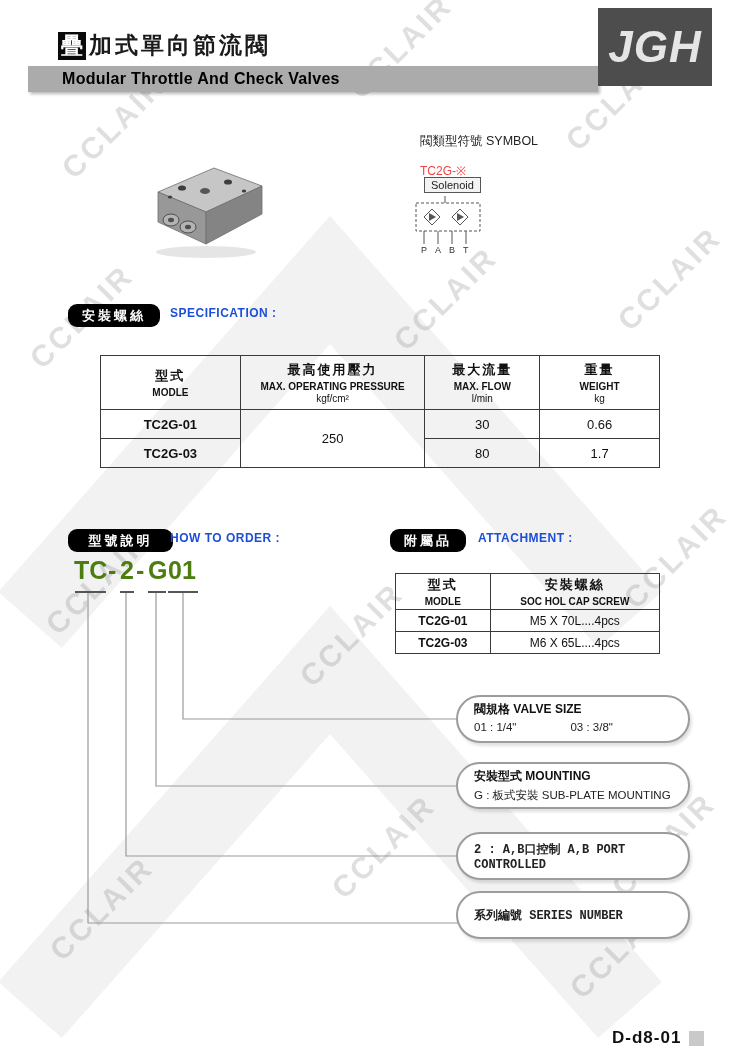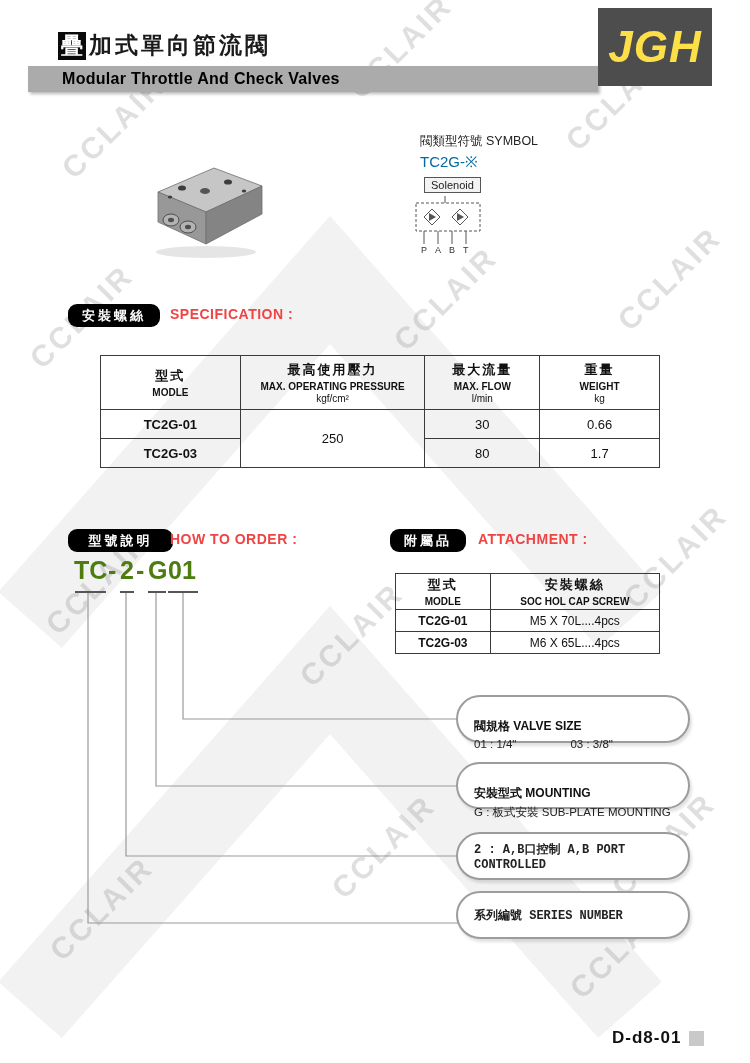--- a/index.html
+++ b/index.html
@@ -26,38 +26,38 @@
   .title-text { font-size:23px; font-weight:bold; letter-spacing:3px; vertical-align:middle; color:#1a1a1a; }
   .subtitle-bar {
     position:absolute; left:28px; top:66px; width:570px; height:26px; z-index:2;
     background:#ababab; box-shadow:2px 2px 3px rgba(0,0,0,.28);
   }
   .subtitle-bar span { display:inline-block; font-size:16px; font-weight:bold; color:#000; margin-left:34px; line-height:26px; letter-spacing:.3px; }
   .logo {
     position:absolute; left:598px; top:8px; width:114px; height:78px; z-index:3;
     background:#4d4d4d; display:flex; align-items:center; justify-content:center;
   }
-  .logo-text { color:#fde047; font-size:44px; font-weight:900; font-style:italic; letter-spacing:1px; }
+  .logo-text { color:#e5e5e5; font-size:44px; font-weight:900; font-style:italic; letter-spacing:1px; }
   
   .photo { position:absolute; left:130px; top:158px; z-index:2; }
   .symbol-label { position:absolute; left:420px; top:133px; z-index:2; font-size:12.5px; color:#222;text-align:right; }
-  .symbol-model { position:absolute; left:420px; top:151px; z-index:2; font-size:15px; color:#0369a1; }
+  .symbol-model { position:absolute; left:420px; top:162px; z-index:2; font-size:12px; color:#ef4444; }
   .solenoid-box {
     position:absolute; left:424px; top:177px; z-index:3; background:#f3f3f3;
     border:1px solid #555; font-size:11px; padding:1px 6px; color:#222;
   }
   .symbol-svg { position:absolute; left:410px; top:196px; z-index:2; }
   .port { position:absolute; z-index:2; font-size:9px; color:#333; }
   
   .tag {
     position:absolute; z-index:3; height:23px; background:#000; color:#fff;
     border-radius:9px; font-size:13px; font-weight:bold; letter-spacing:3px;
     text-align:center; line-height:23px;
   }
-  .heading { position:absolute; z-index:3; font-size:14px; font-weight:bold; letter-spacing:.5px; color:#ef4444; }
+  .heading { position:absolute; z-index:3; font-size:12px; font-weight:bold; letter-spacing:.5px; color:#1d4ed8; }
   
   table { border-collapse:collapse; background:transparent; }
   .spec-table { position:absolute; left:100px; top:355px; z-index:2; width:560px; }
   .spec-table th, .spec-table td { border:1px solid #3a3a3a; text-align:center; vertical-align:middle; }
   .spec-table th { padding:5px 2px; font-weight:bold; }
   .spec-table td { height:29px; font-size:13px; }
   .zh { font-size:13px; font-weight:bold; letter-spacing:2px; }
   .en { font-size:10px; font-weight:bold; margin-top:2px; }
   .unit { font-size:10px; font-weight:normal; margin-top:1px; }
   .cell-model { font-weight:bold; }
@@ -65,21 +65,21 @@
   .att-table th, .att-table td { border:1px solid #3a3a3a; text-align:center; vertical-align:middle; }
   .att-table th { padding:2px 2px; }
   .att-table td { height:22px; font-size:12px; }
   
   .code-ch { position:absolute; top:556px; z-index:3; font-size:25px; font-weight:700; color:#4d7c0f; letter-spacing:0; }
   
   .connector-svg { position:absolute; left:0; top:0; z-index:2; pointer-events:none; }
   
   .callout {
     position:absolute; left:456px; width:234px; z-index:3; background:#fff;
-    border:2px solid #9c9c9c; border-radius:24px; padding:21px 16px;
+    border:2px solid #9c9c9c; border-radius:24px; padding:4px 16px;
     box-shadow:2px 3px 3px rgba(0,0,0,.12);
   }
   .callout-title { font-size:12px; font-weight:bold; color:#111; }
   .callout-row { display:flex; gap:54px; margin-top:3px; }
   .callout-item { font-size:11.5px; color:#222; }
   .callout.center { display:flex; align-items:center;font-family:Liberation Mono, monospace; }
   .callout.center .callout-item { font-size:12px; font-weight:bold; }
   
   .footer { position:absolute; left:612px; top:1028px; z-index:3; display:flex; align-items:center; }
   .footer-code { font-size:17px; font-weight:bold; letter-spacing:1px; color:#111; }

